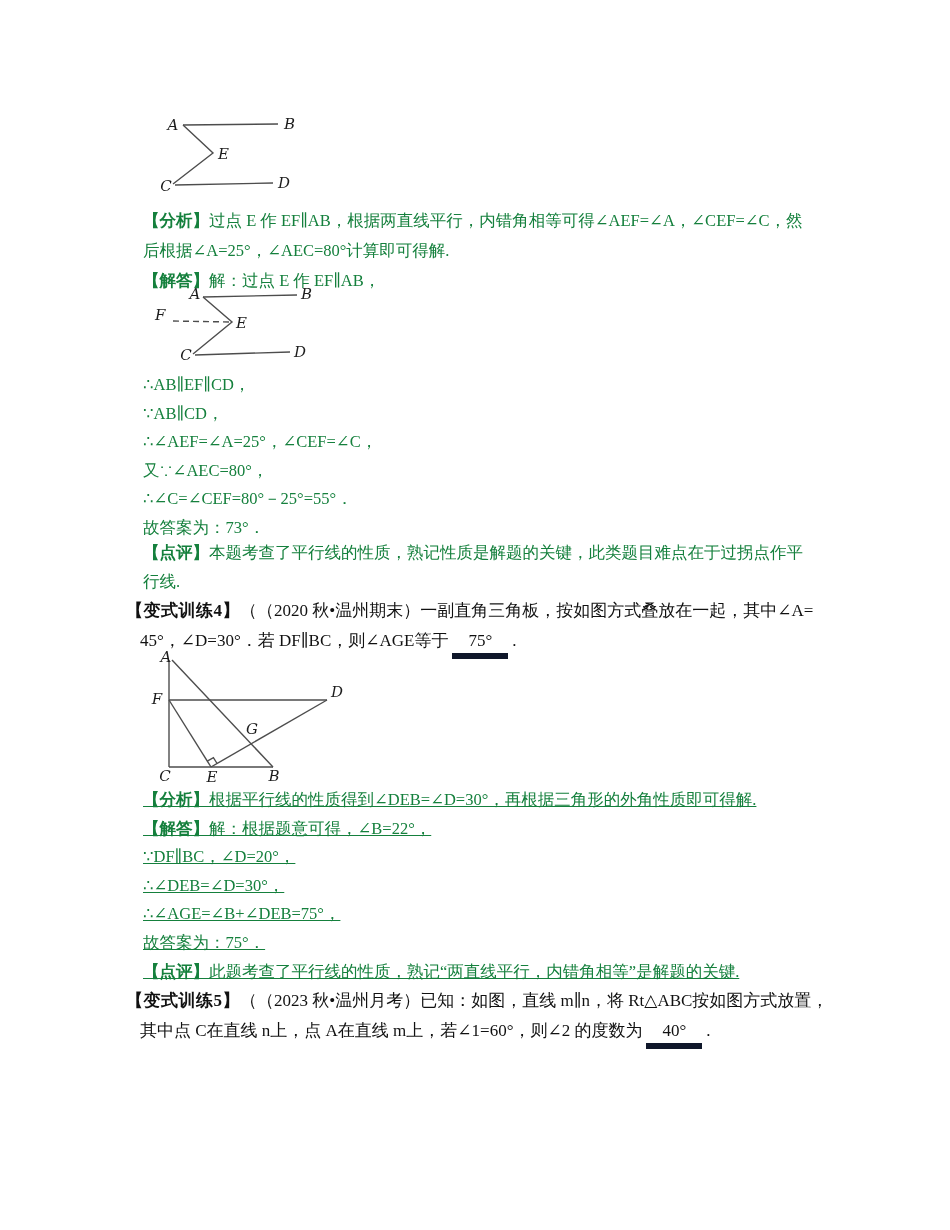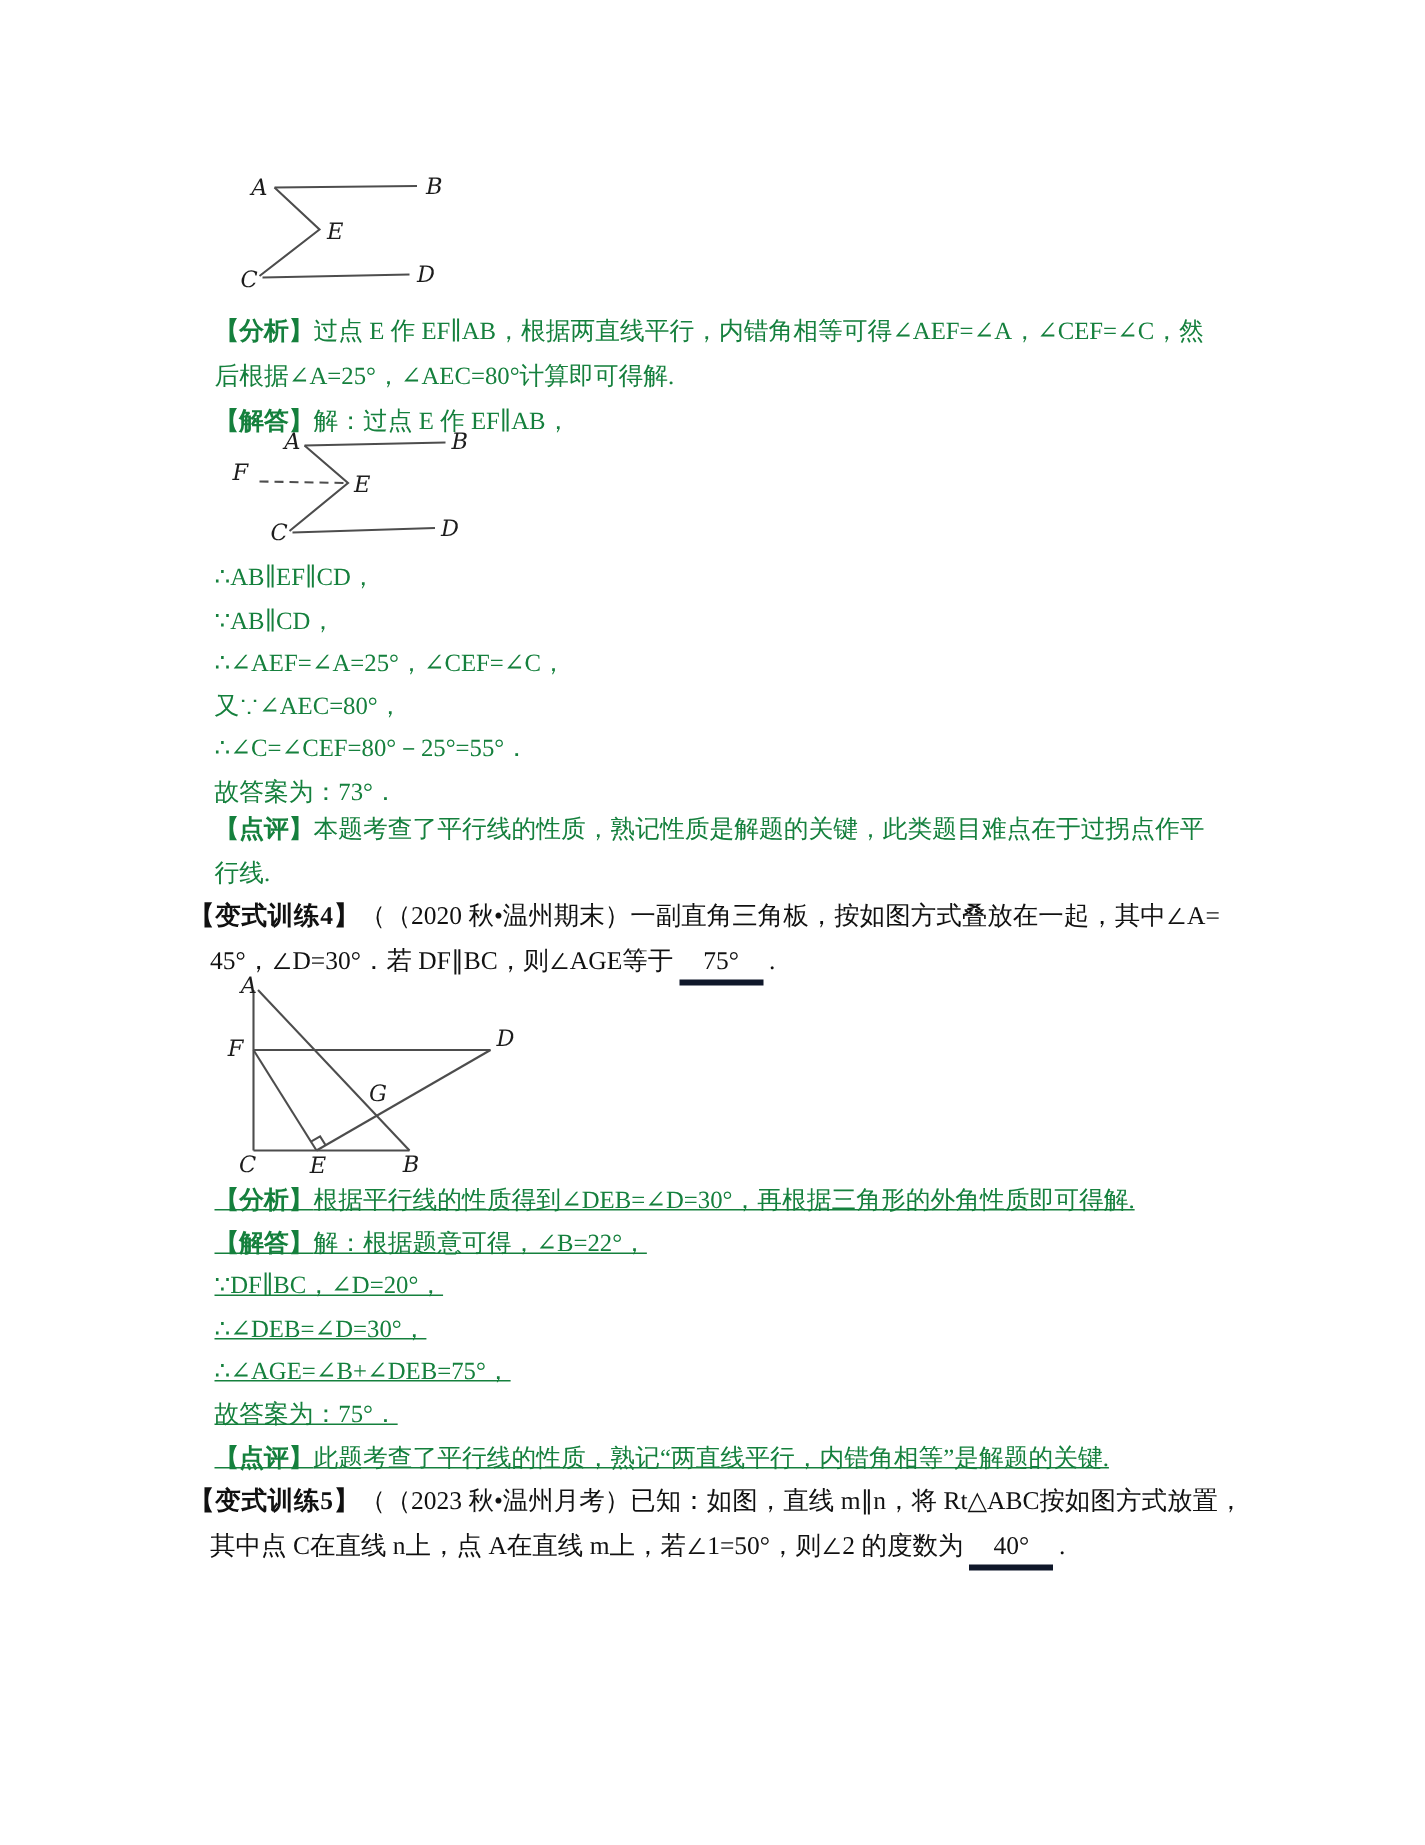--- a/index.html
+++ b/index.html
@@ -26,27 +26,26 @@
     white-space:nowrap;
   }
   .red{color:#15803d;}
   .bracket{font-weight:700;}
   .hdr-line{
     font-size:17px;
     line-height:30px;
     height:30px;
     white-space:nowrap;
     color:#111111;
-    font-family:Liberation Serif, serif;
   }
   .hdr-label{font-weight:700;letter-spacing:0.5px;}
   .indent2{padding-left:14px;}
   .answer{
     display:inline-block;
-    border-bottom:4px solid #0f172a;
+    border-bottom:6px solid #0f172a;
     padding:0 16px;
     margin:0 4px;
     line-height:24px;
   }
   svg text{
     font-family:"DejaVu Serif","Liberation Serif",serif;
     font-style:italic;
     font-size:15px;
     fill:#1c1c1c;
   }
@@ -133,16 +132,16 @@
     <div class="line"><span class="bracket">【解答】</span><span>解：根据题意可得，∠B=22°，</span></div>
     <div class="line">∵DF∥BC，∠D=20°，</div>
     <div class="line">∴∠DEB=∠D=30°，</div>
     <div class="line">∴∠AGE=∠B+∠DEB=75°，</div>
     <div class="line">故答案为：75°．</div>
     <div class="line"><span class="bracket">【点评】</span><span>此题考查了平行线的性质，熟记“两直线平行，内错角相等”是解题的关键.</span></div>
   </div>
 
   <div class="abs" style="left:126px;top:986px;">
     <div class="hdr-line"><span class="hdr-label">【变式训练5】</span><span>（（2023 秋•温州月考）已知：如图，直线 m∥n，将 Rt△ABC按如图方式放置，</span></div>
-    <div class="hdr-line indent2"><span>其中点 C在直线 n上，点 A在直线 m上，若∠1=50°，则∠2 的度数为</span><span class="answer">40°</span><span>.</span></div>
+    <div class="hdr-line indent2"><span>其中点 C在直线 n上，点 A在直线 m上，若∠1=60°，则∠2 的度数为</span><span class="answer">40°</span><span>.</span></div>
   </div>
 
 </div>
 
 </body></html>

